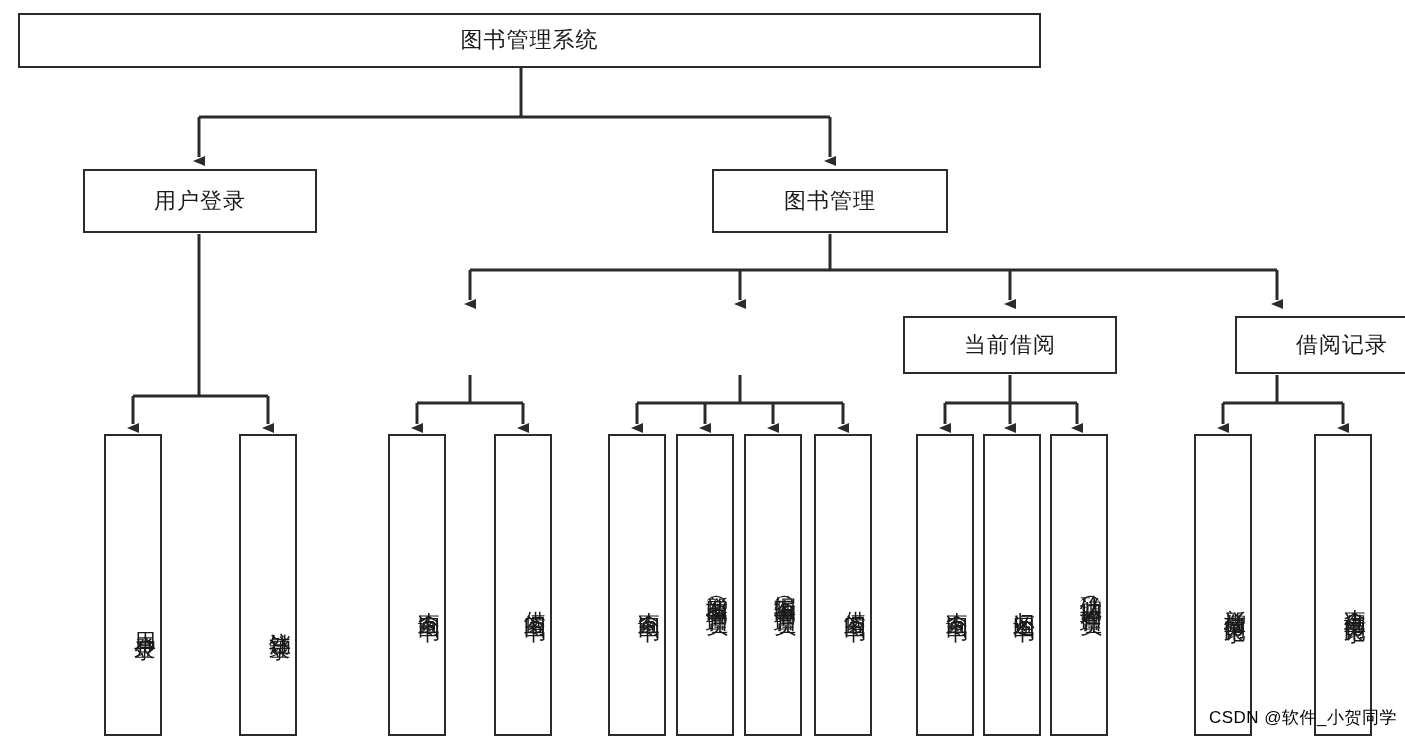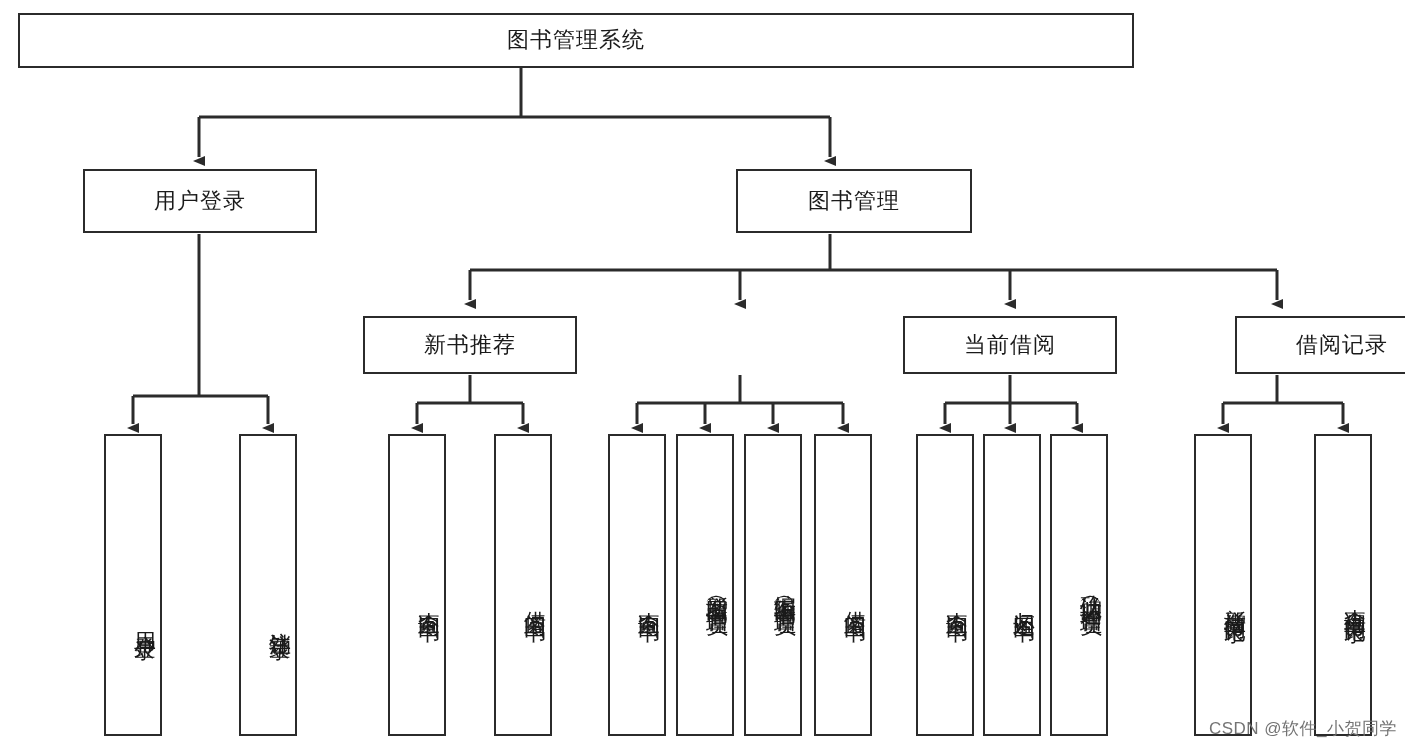--- a/index.html
+++ b/index.html
@@ -48,23 +48,23 @@
     align-items: flex-start;
     justify-content: center;
     padding-top: 14px;
   }
   .node.vert.top-pad-lg { padding-top: 70px; }
   .node.vert.top-pad-md { padding-top: 30px; }
   .node.vert.top-pad-sm { padding-top: 10px; }
   .watermark {
     position: absolute;
     right: 8px;
-    bottom: 7px;
+    bottom: 18px;
     font-size: 17px;
-    color: #737373;
+    color: #000000;
     white-space: nowrap;
     letter-spacing: 0.5px;
   }
 </style>
 </head>
 <body>
 
 <div id="canvas">
 
   <svg id="wires" viewBox="0 0 1405 747" xmlns="http://www.w3.org/2000/svg">
@@ -123,34 +123,31 @@
     </g>
 
     <g stroke="#2b2b2b" stroke-width="3" fill="none">
       <path d="M1277,375 L1277,403"></path>
       <path d="M1223,403 L1343,403"></path>
       <path d="M1223,403 L1223,424" marker-end="url(#arrow)"></path>
       <path d="M1343,403 L1343,424" marker-end="url(#arrow)"></path>
     </g>
   </svg>
 
-  <div class="node horiz" style="left:18px; top:13px; width:1116px; height:55px;">
+  <div class="node horiz" style="left:18px; top:13px; width:1023px; height:55px;">
     <span>图书管理系统</span>
   </div>
 
   <div class="node horiz" style="left:83px; top:169px; width:234px; height:64px;">
     <span>用户登录</span>
   </div>
-  <div class="node horiz" style="left:712px; top:169px; width:236px; height:64px;margin-left:24px;">
+  <div class="node horiz" style="left:712px; top:169px; width:236px; height:64px;">
     <span>图书管理</span>
   </div>
 
-  <div class="node horiz" style="left:363px; top:316px; width:214px; height:58px;">
-    <span>新书推荐</span>
-  </div>
   <div class="node horiz" style="left:903px; top:316px; width:214px; height:58px;text-align:right;">
     <span>当前借阅</span>
   </div>
   <div class="node horiz" style="left:1235px; top:316px; width:214px; height:58px;">
     <span>借阅记录</span>
   </div>
 
   <div class="node vert top-pad-lg" style="left:104px; top:434px; width:58px; height:302px;">
     <span>用户登录</span>
   </div>

